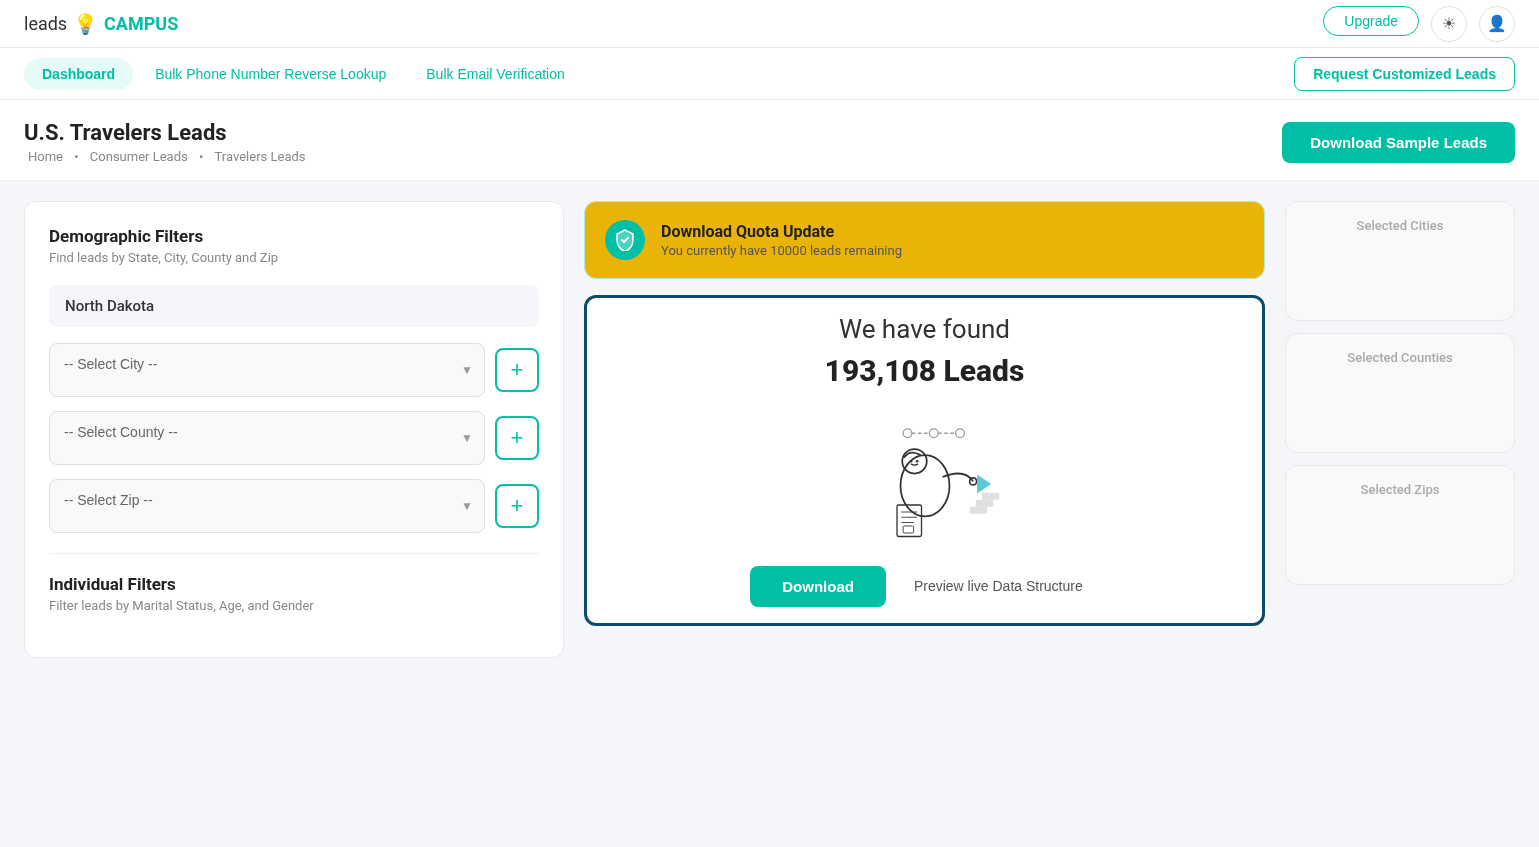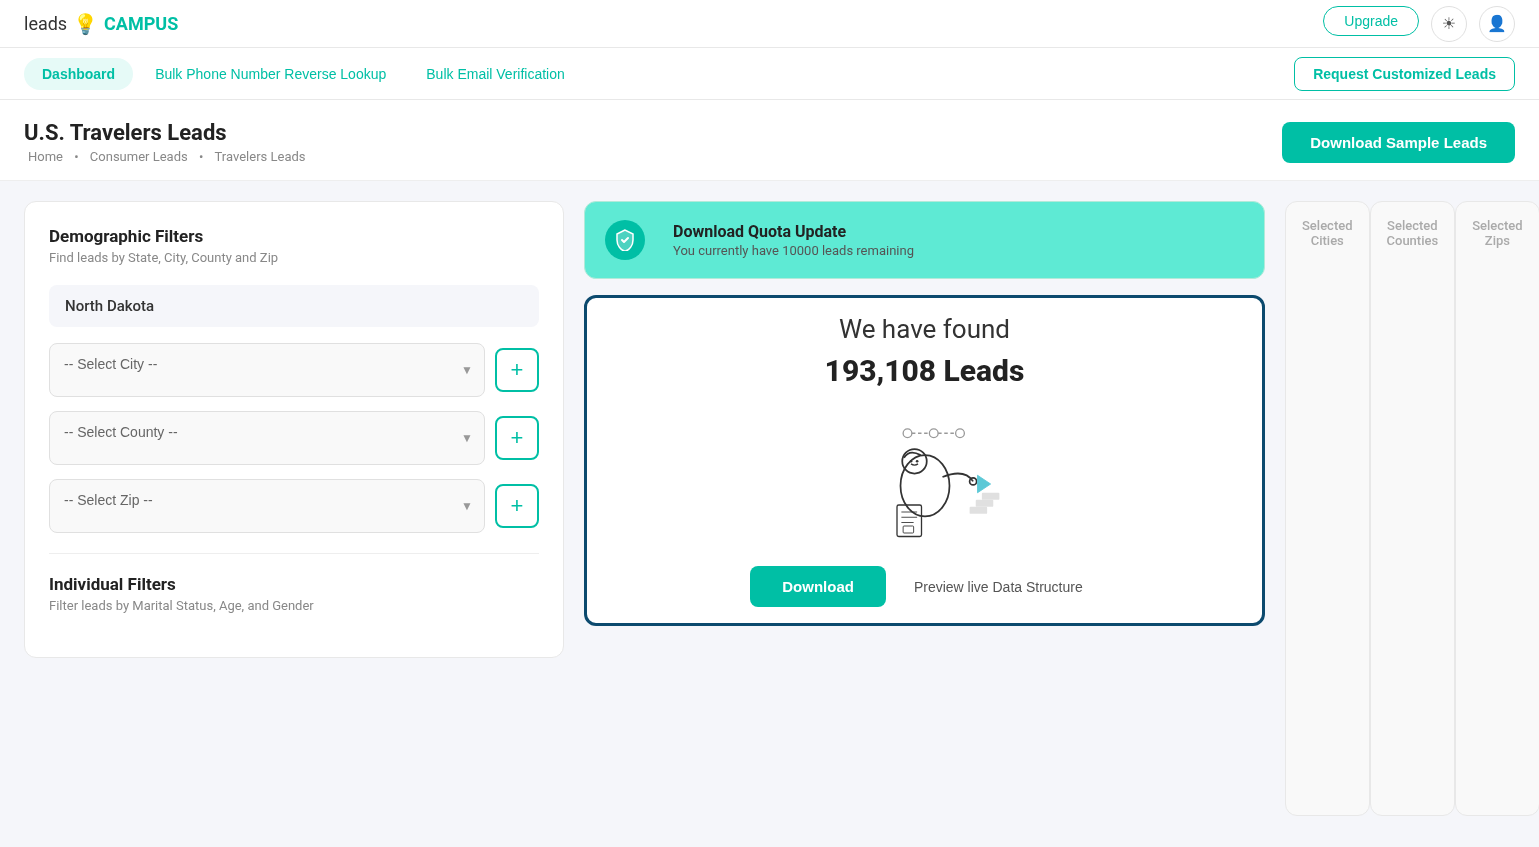--- a/index.html
+++ b/index.html
@@ -176,27 +176,27 @@
 
     
     .center-panel {
       flex: 1;
       padding: 0 20px;
       display: flex;
       flex-direction: column;
       gap: 16px;
     }
     .quota-card {
-      background: #5eead4;
+      background: #eab308;
       border: 1.5px solid #b2ead9;
       border-radius: 12px;
       padding: 18px 20px;
       display: flex;
       align-items: center;
-      gap: 28px;
+      gap: 16px;
     }
     .quota-shield {
       width: 40px; height: 40px;
       background: #00bfa5;
       border-radius: 50%;
       display: flex; align-items: center; justify-content: center;
       color: #fff;
       font-size: 18px;
       flex-shrink: 0;
     }
@@ -216,21 +216,21 @@
     .found-text { font-size: 26px; color: #333; font-weight: 400; }
     .leads-count { font-size: 30px; font-weight: 800; color: #222; }
     .illustration {
       width: 180px;
       height: 140px;
       margin: 10px 0;
     }
     .action-row {
       display: flex;
       gap: 12px;
-      align-items: center;
+      align-items: flex-start;
     }
     .download-btn {
       background: #00bfa5;
       color: #fff;
       border: none;
       padding: 12px 32px;
       border-radius: 8px;
       font-size: 15px;
       font-weight: 600;
       cursor: pointer;
@@ -242,21 +242,21 @@
       font-size: 14px;
       cursor: pointer;
       padding: 12px 16px;
     }
 
     
     .right-panel {
       width: 230px;
       flex-shrink: 0;
       display: flex;
-      flex-direction: row;
+      flex-direction: column;
       gap: 0;
     }
     .right-section {
       background: #f9f9f9;
       border: 1px solid #e8e8e8;
       border-radius: 12px;
       padding: 16px;
       margin-bottom: 12px;
       min-height: 120px;
     }

